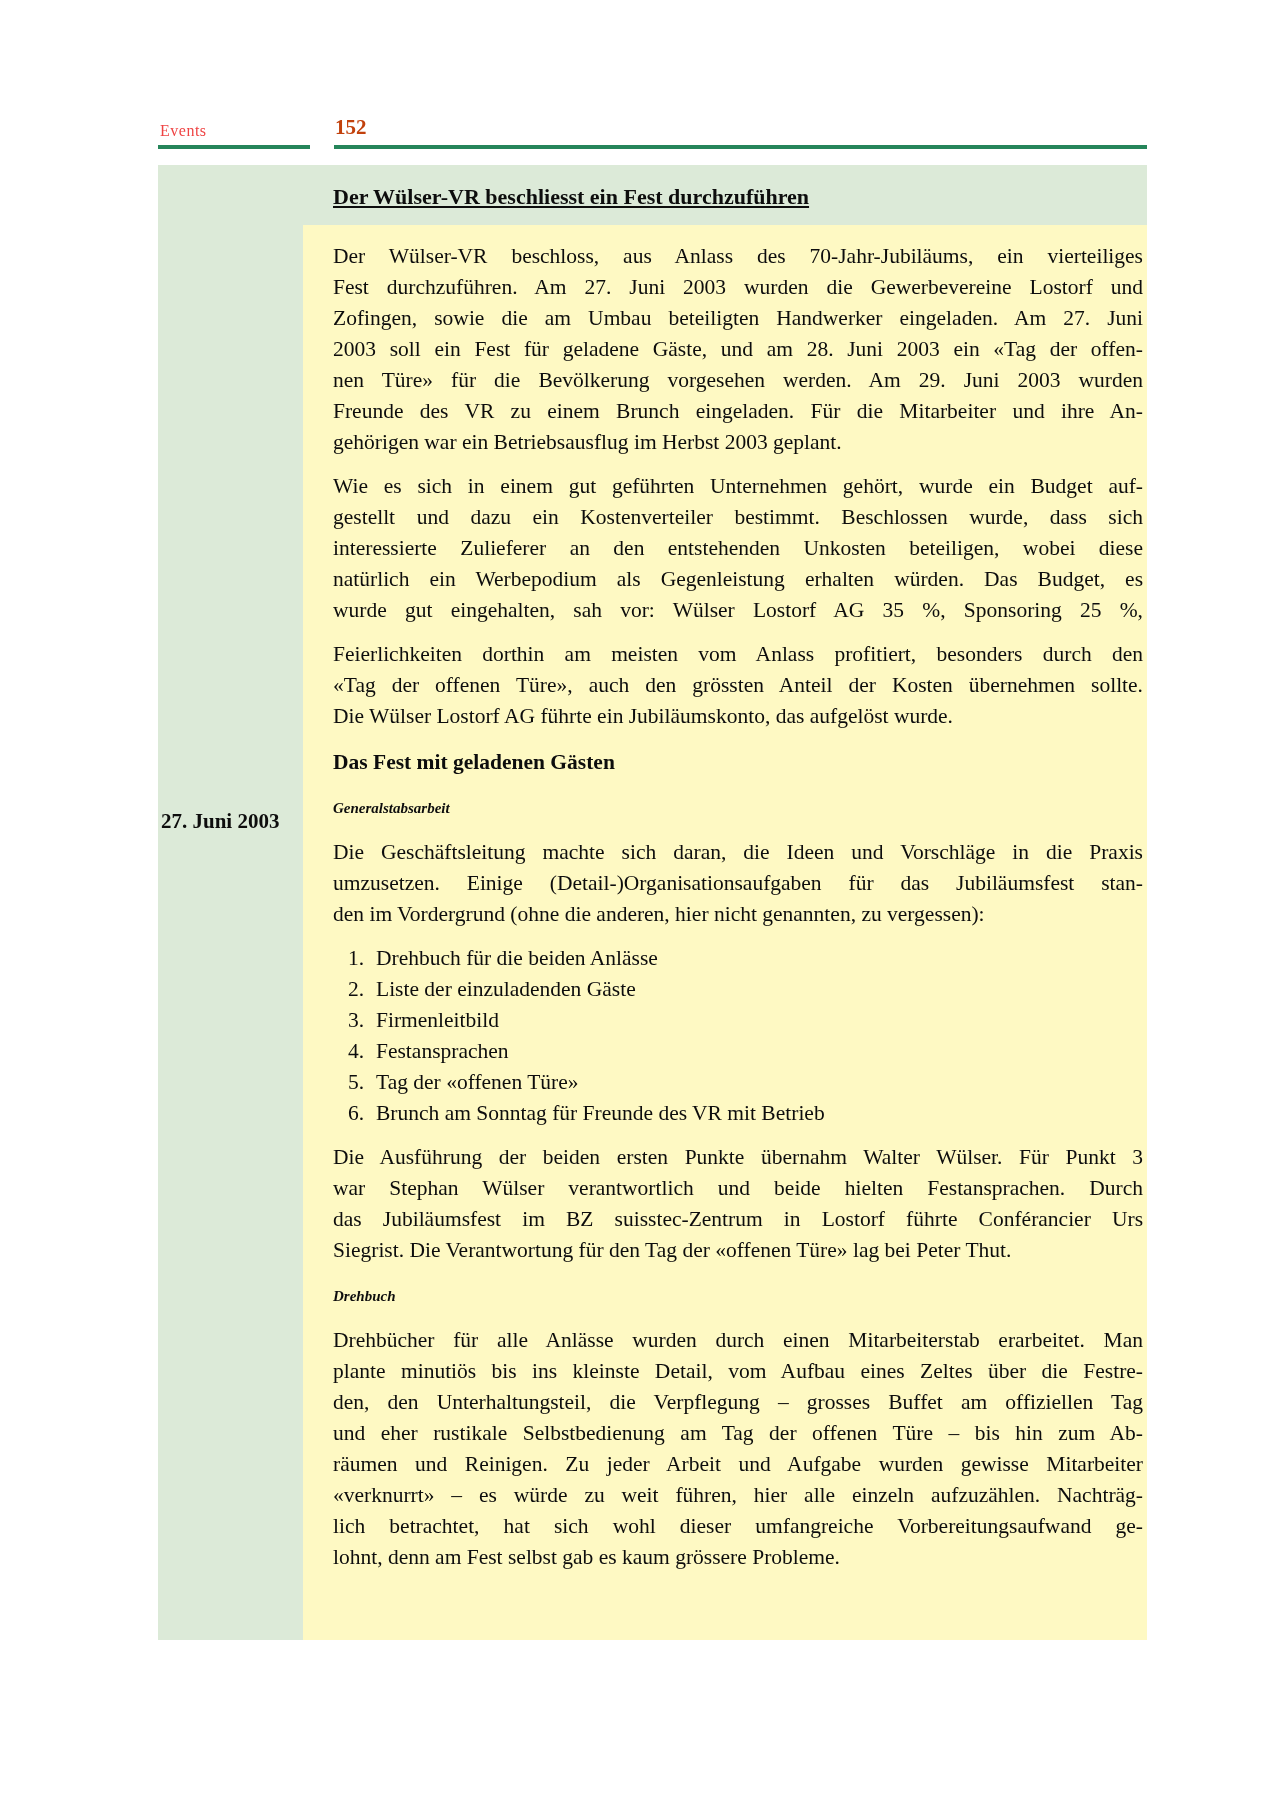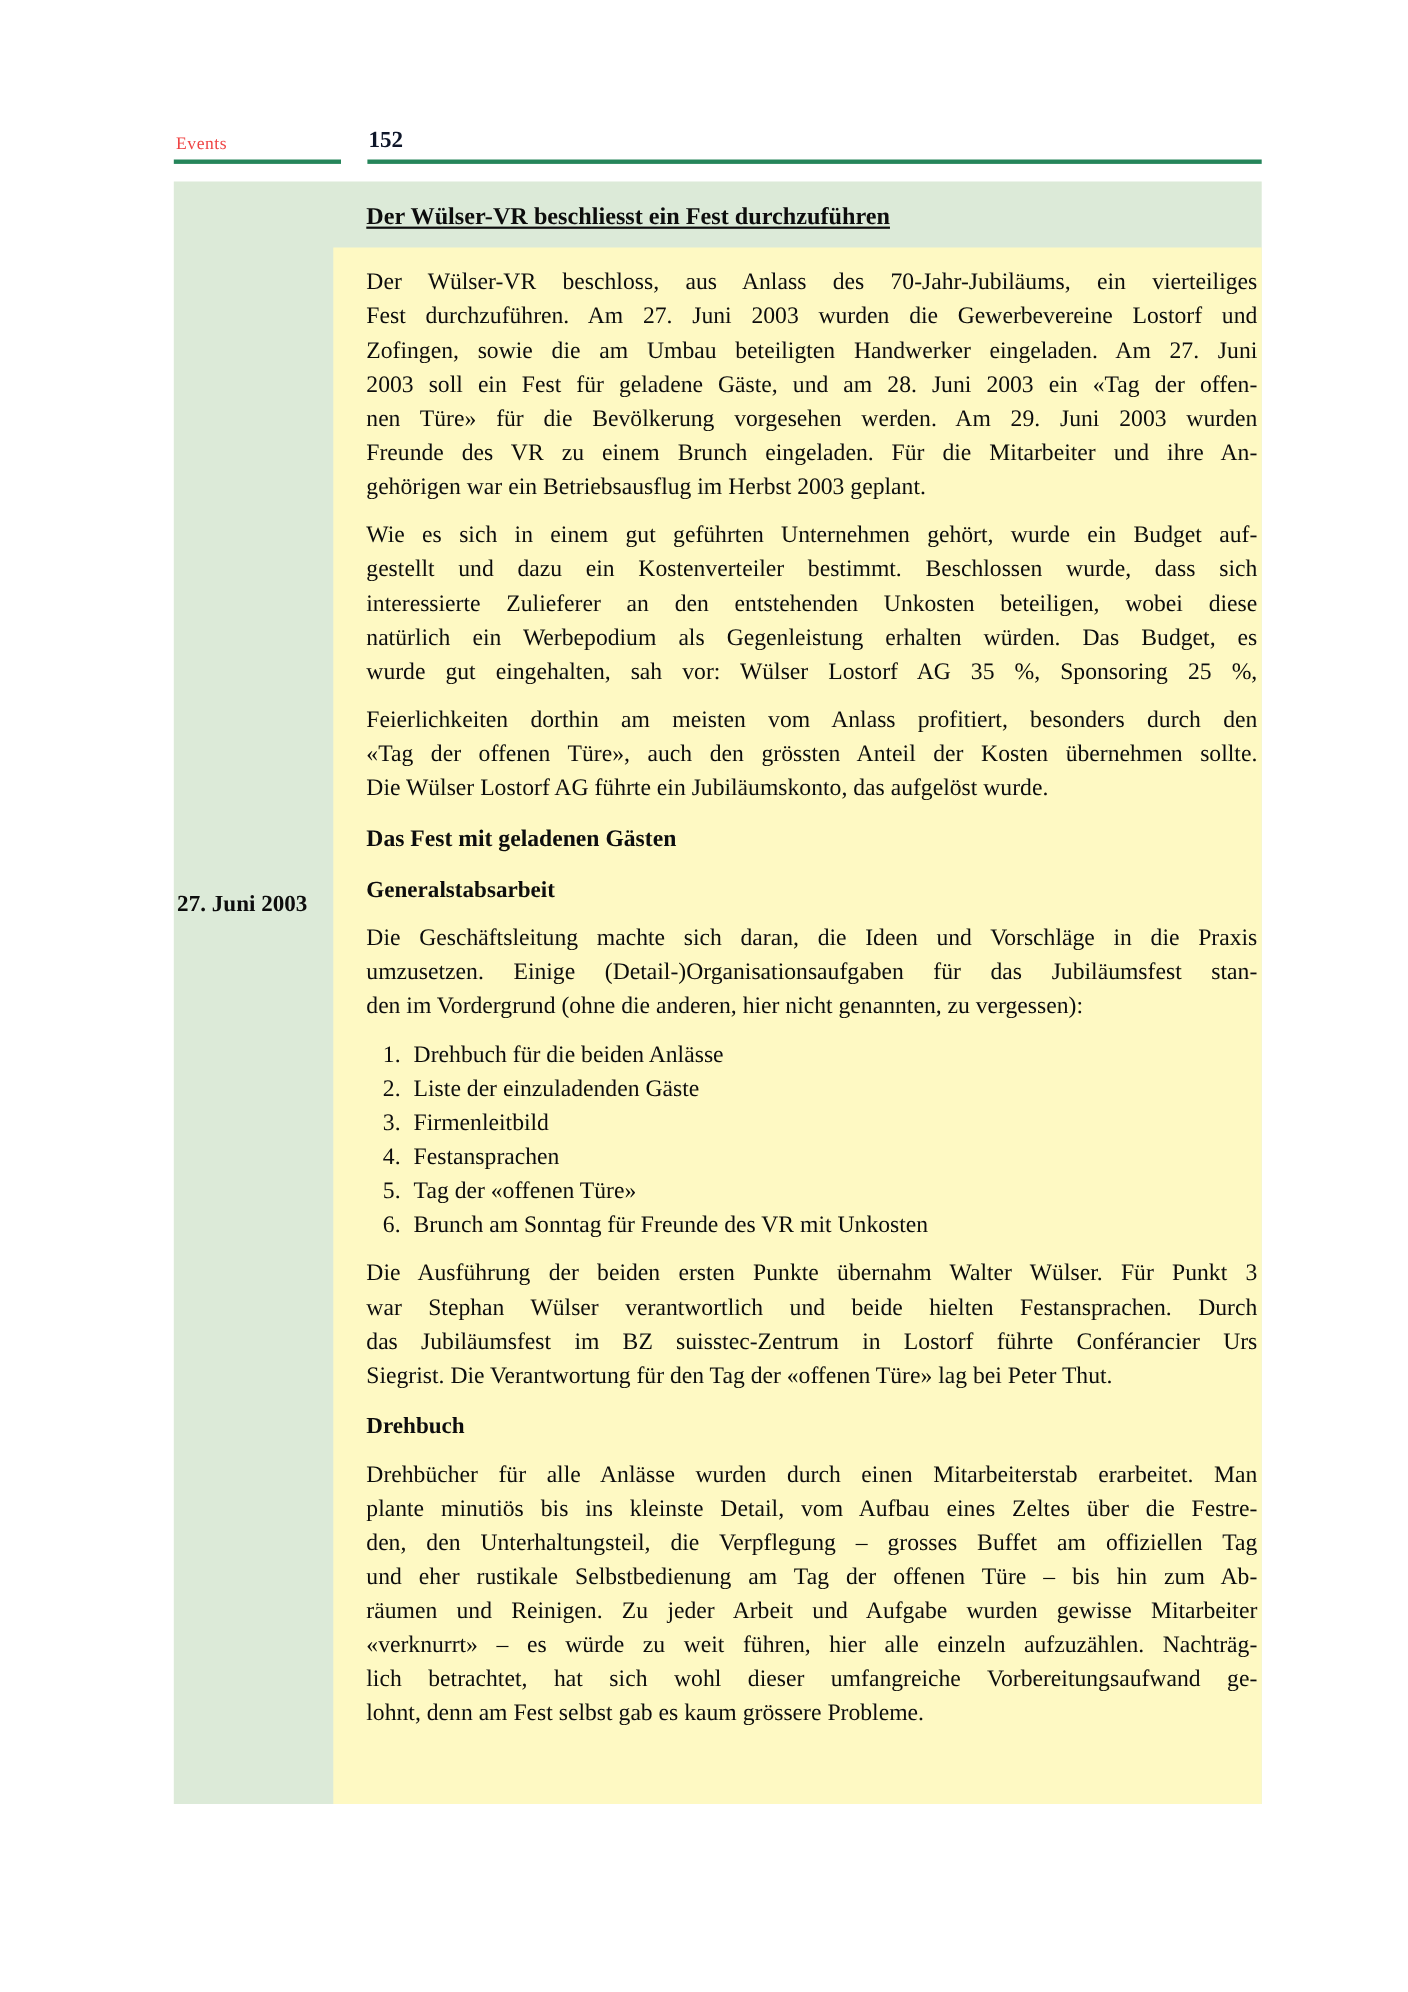--- a/index.html
+++ b/index.html
@@ -13,21 +13,21 @@
     overflow: hidden;
   }
 
   
   .hdr-events {
     position: absolute; left: 160px; top: 122px;
     font-size: 16px; letter-spacing: 0.5px; color: #ef4444;
   }
   .hdr-pagenum {
     position: absolute; left: 335px; top: 115px;
-    font-size: 21px; font-weight: bold; color: #0f172a;
+    font-size: 21px; font-weight: bold; color: #c2410c;
   }
   .rule { position: absolute; top: 145px; height: 4px; }
   .rule-events { left: 158px; width: 152px; }
   .rule-page   { left: 334px; width: 813px; }
 
   
   .green-block {
     position: absolute; left: 158px; top: 165px;
     width: 989px; height: 1475px;
   }
@@ -50,21 +50,21 @@
   
   .para { font-size: 21.5px; line-height: 31px; margin: 0 0 13px 0; }
   .tline { text-align: justify; text-align-last: justify; white-space: normal; }
   .tline-last { text-align-last: left; }
 
   .section-heading {
     font-size: 21.5px; line-height: 31px; font-weight: bold;
     margin: 15px 0 13px 0;
   }
   .sub-heading {
-    font-size: 21px; line-height: 31px; font-weight: bold; 
+    font-size: 15px; line-height: 31px; font-weight: bold; font-style: italic;
     margin: 15px 0 13px 0;
   }
   .num-list { margin: 0 0 13px 0; font-size: 21.5px; line-height: 31px; }
   .list-row { display: flex; }
   .list-num { flex: 0 0 28px; margin-left: 15px; }
   .list-text { flex: 1 1 auto; }
 </style>
 </head>
 <body>
 
@@ -133,21 +133,21 @@
           <div class="list-row">
             <span class="list-num">4.</span>
             <span class="list-text">Festansprachen</span>
           </div>
           <div class="list-row">
             <span class="list-num">5.</span>
             <span class="list-text">Tag der «offenen Türe»</span>
           </div>
           <div class="list-row">
             <span class="list-num">6.</span>
-            <span class="list-text">Brunch am Sonntag für Freunde des VR mit Unkosten</span>
+            <span class="list-text">Brunch am Sonntag für Freunde des VR mit Betrieb</span>
           </div>
         </div>
 
       <div class="para">
           <div class="tline">Die Ausführung der beiden ersten Punkte übernahm Walter Wülser. Für Punkt 3</div>
           <div class="tline">war Stephan Wülser verantwortlich und beide hielten Festansprachen. Durch</div>
           <div class="tline">das Jubiläumsfest im BZ suisstec-Zentrum in Lostorf führte Conférancier Urs</div>
           <div class="tline tline-last">Siegrist. Die Verantwortung für den Tag der «offenen Türe» lag bei Peter Thut.</div>
         </div>
 

